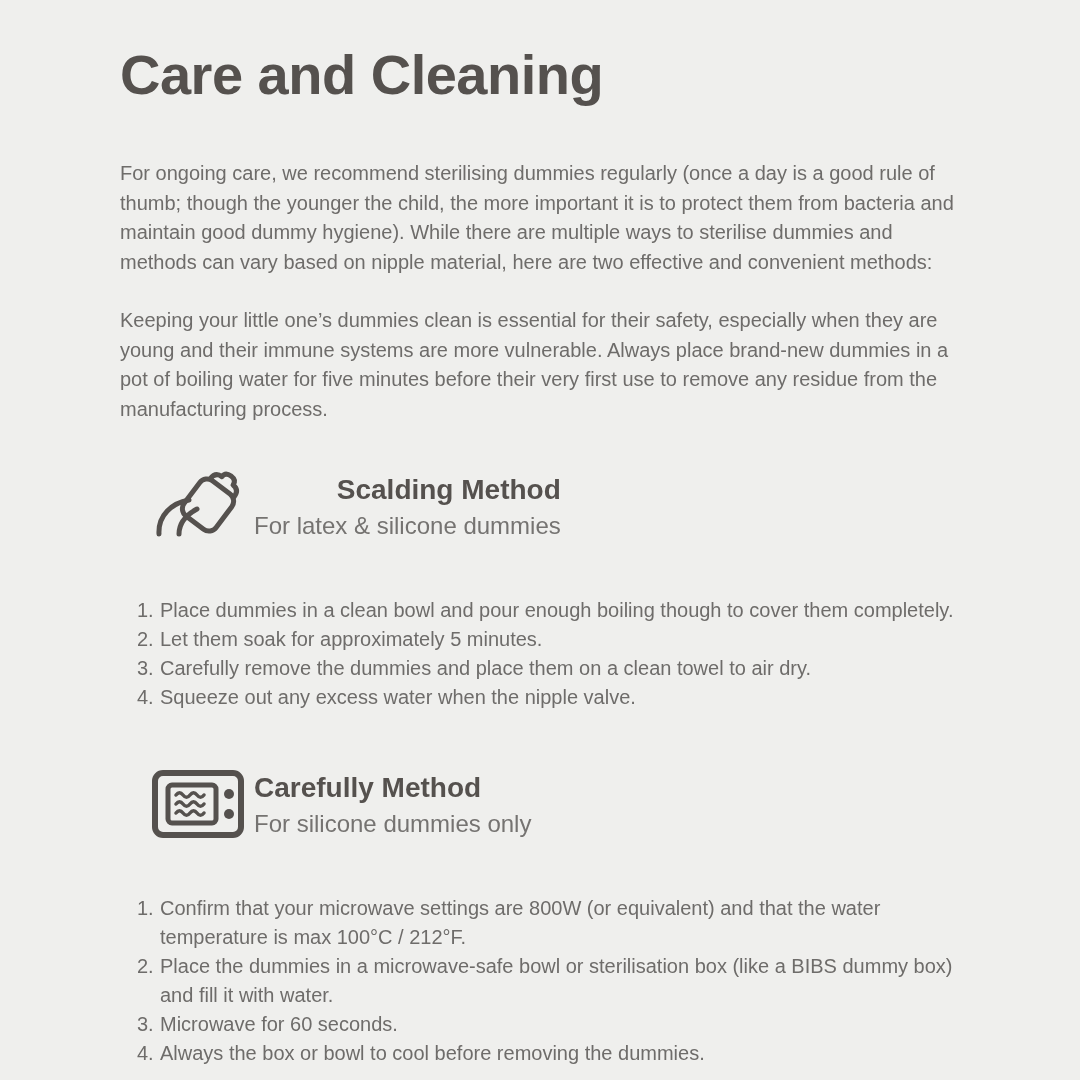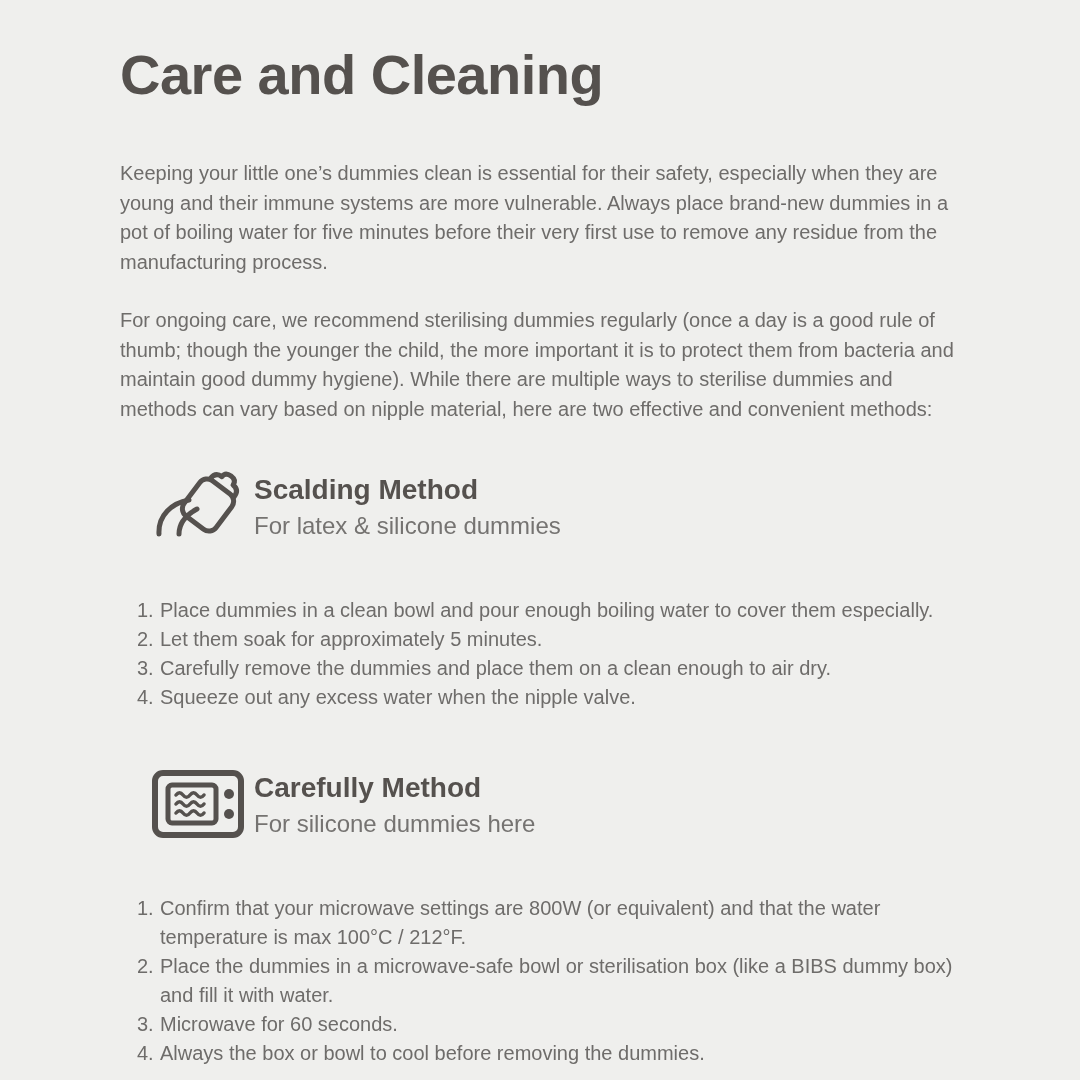--- a/index.html
+++ b/index.html
@@ -83,24 +83,24 @@
   }
   svg .fill { fill: #55514e; stroke: none; }
 </style>
 </head>
 <body>
 
 <div class="page">
 
   <h1 class="page-title">Care and Cleaning</h1>
 
+  <p class="intro-paragraph">For ongoing care, we recommend sterilising dummies regularly (once a day is a good rule of thumb; though the younger the child, the more important it is to protect them from bacteria and maintain good dummy hygiene). While there are multiple ways to sterilise dummies and methods can vary based on nipple material, here are two effective and convenient methods:</p>
   <p class="intro-paragraph">Keeping your little one’s dummies clean is essential for their safety, especially when they are young and their immune systems are more vulnerable. Always place brand-new dummies in a pot of boiling water for five minutes before their very first use to remove any residue from the manufacturing process.</p>
-  <p class="intro-paragraph">For ongoing care, we recommend sterilising dummies regularly (once a day is a good rule of thumb; though the younger the child, the more important it is to protect them from bacteria and maintain good dummy hygiene). While there are multiple ways to sterilise dummies and methods can vary based on nipple material, here are two effective and convenient methods:</p>
 
-  <div class="method-header" style="margin-top:38px; margin-bottom:46px;">
+  <div class="method-header" style="margin-top:38px; margin-bottom:46px;text-align:right;">
     <div class="method-icon-box">
       <svg width="96" height="86" viewBox="0 0 96 86" aria-hidden="true">
         <g class="stroke" stroke-width="5">
           <g transform="rotate(37 58 42)">
             <rect x="38" y="20" width="40" height="44" rx="9"></rect>
             <path d="M44 20 q0 -9 8 -9 q0 -6 7 -6 q7 0 7 6 q8 0 8 9"></path>
           </g>
           <path d="M39 37 C 22 40 8 52 9 71"></path>
           <path d="M47 46 C 36 52 29 61 29 71"></path>
         </g>
@@ -108,29 +108,29 @@
     </div>
     <div class="method-heading-block">
       <div class="method-title">Scalding Method</div>
       <div class="method-subtitle">For latex &amp; silicone dummies</div>
     </div>
   </div>
 
   <div class="steps-list">
     <div class="step-row">
       <span class="step-num">1.</span>
-      <span class="step-text">Place dummies in a clean bowl and pour enough boiling water to cover them especially.</span>
+      <span class="step-text">Place dummies in a clean bowl and pour enough boiling though to cover them completely.</span>
     </div>
     <div class="step-row">
       <span class="step-num">2.</span>
       <span class="step-text">Let them soak for approximately 5 minutes.</span>
     </div>
     <div class="step-row">
       <span class="step-num">3.</span>
-      <span class="step-text">Carefully remove the dummies and place them on a clean enough to air dry.</span>
+      <span class="step-text">Carefully remove the dummies and place them on a clean towel to air dry.</span>
     </div>
     <div class="step-row">
       <span class="step-num">4.</span>
       <span class="step-text">Squeeze out any excess water when the nipple valve.</span>
     </div>
   </div>
 
   <div class="method-header" style="margin-top:8px; margin-bottom:46px;">
     <div class="method-icon-box">
       <svg width="94" height="70" viewBox="0 0 94 70" aria-hidden="true">
@@ -142,21 +142,21 @@
           <path d="M25 26 q3.5 -4.5 7 0 q3.5 4.5 7 0 q3.5 -4.5 7 0 q3.5 4.5 7 0" stroke-width="3.5"></path>
           <path d="M25 35 q3.5 -4.5 7 0 q3.5 4.5 7 0 q3.5 -4.5 7 0 q3.5 4.5 7 0" stroke-width="3.5"></path>
           <path d="M25 44 q3.5 -4.5 7 0 q3.5 4.5 7 0 q3.5 -4.5 7 0 q3.5 4.5 7 0" stroke-width="3.5"></path>
         </g>
         <circle class="fill" cx="78" cy="25" r="5"></circle>
         <circle class="fill" cx="78" cy="45" r="5"></circle>
       </svg>
     </div>
     <div class="method-heading-block">
       <div class="method-title">Carefully Method</div>
-      <div class="method-subtitle">For silicone dummies here</div>
+      <div class="method-subtitle">For silicone dummies only</div>
     </div>
   </div>
 
   <div class="steps-list">
     <div class="step-row">
       <span class="step-num">1.</span>
       <span class="step-text">Confirm that your microwave settings are 800W (or equivalent) and that the water temperature is max 100°C / 212°F.</span>
     </div>
     <div class="step-row">
       <span class="step-num">2.</span>

